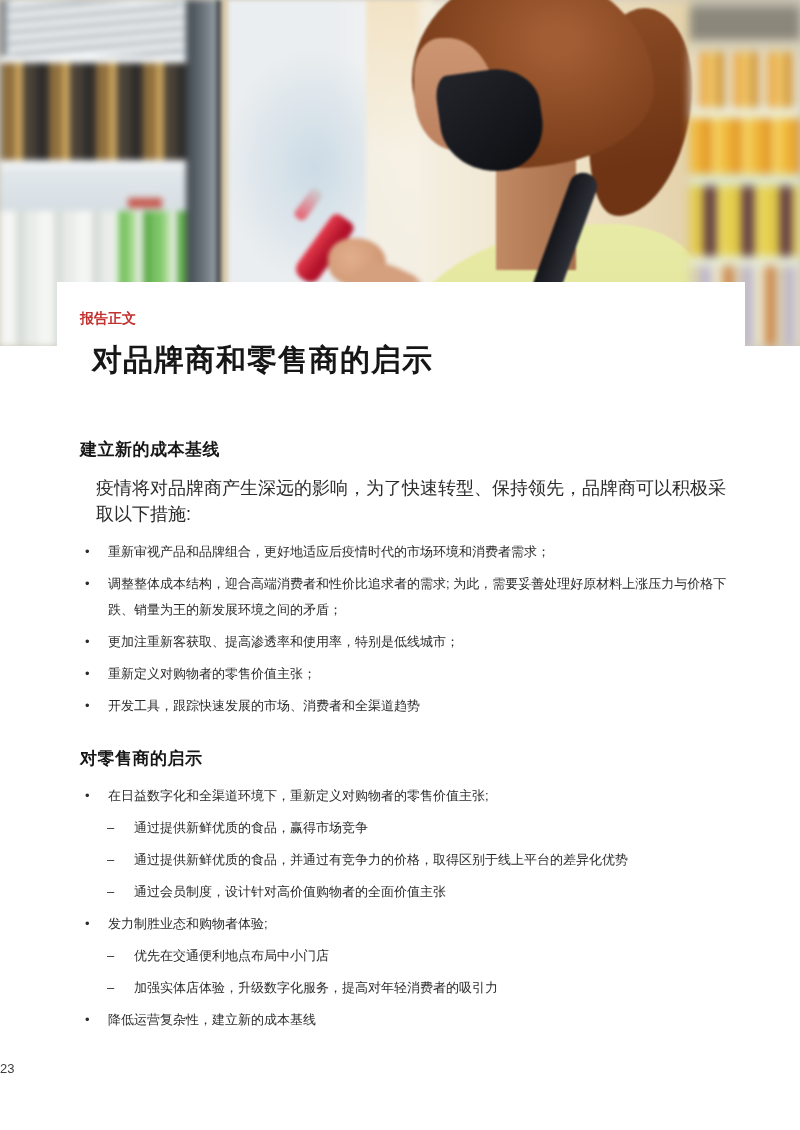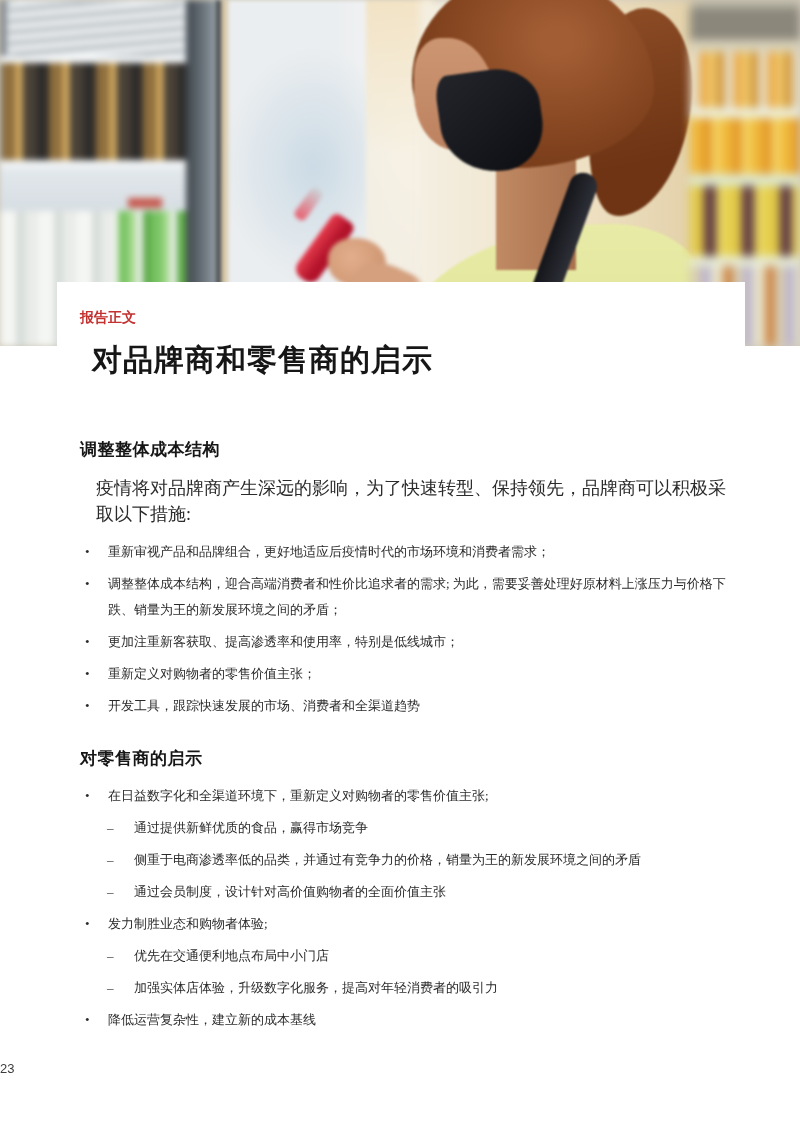--- a/index.html
+++ b/index.html
@@ -73,21 +73,21 @@
     background:repeating-linear-gradient(90deg,#f0b93c 0 12px,#e2982a 12px 22px,#f6d86a 22px 30px);}
   .r-shelf2{top:174px;left:0;width:100%;height:12px;background:#dde7cf;}
   .r-row3{top:186px;left:0;width:100%;height:70px;
     background:repeating-linear-gradient(90deg,#e3cb48 0 14px,#593344 14px 26px,#ead75e 26px 38px);}
   .r-shelf3{top:256px;left:0;width:100%;height:10px;background:#e7ecd8;}
   .r-row4{top:266px;left:0;width:100%;height:80px;
     background:repeating-linear-gradient(90deg,#d8cdb2 0 12px,#b4aed2 12px 20px,#e8e2c8 20px 34px,#c8742e 34px 42px);}
   
   .content{
     position:relative;z-index:2;margin:-64px 55px 0 57px;background:#fff;
-    padding:26px 12px 0 23px;box-sizing:border-box;font-family:Liberation Serif, serif;
+    padding:26px 12px 0 23px;box-sizing:border-box;
   }
   .eyebrow{font-size:14px;line-height:20px;font-weight:600;color:#c23230;margin:0 0 9px 0;}
   .title{font-size:30px;line-height:40px;font-weight:800;color:#161616;margin:12px;letter-spacing:1px;}
   .sec{margin-top:58px;}
   .sec + .sec{margin-top:28px;}
   .sec h2{font-size:17px;line-height:24px;font-weight:800;color:#161616;margin:0;letter-spacing:.5px;}
   .intro{font-size:18px;line-height:26px;margin:13px 0 0 16px;}
   .list{margin-top:12px;}
   .bullet{display:flex;align-items:flex-start;font-size:13px;line-height:26px;margin-bottom:6px;}
   .bullet .mk{flex:0 0 28px;padding-left:5px;box-sizing:border-box;}
@@ -142,21 +142,21 @@
       <div class="r-shelf3"></div>
       <div class="r-row4"></div>
     </div>
   </div>
 
   <main class="content">
     <div class="eyebrow">报告正文</div>
     <h1 class="title">对品牌商和零售商的启示</h1>
 
     <section class="sec">
-      <h2>调整整体成本结构</h2>
+      <h2>建立新的成本基线</h2>
       <p class="intro">疫情将对品牌商产生深远的影响，为了快速转型、保持领先，品牌商可以积极采取以下措施:</p>
       <div class="list">
         <div class="bullet">
           <span class="mk">•</span>
           <span class="tx">重新审视产品和品牌组合，更好地适应后疫情时代的市场环境和消费者需求；</span>
         </div>
         <div class="bullet">
           <span class="mk">•</span>
           <span class="tx">调整整体成本结构，迎合高端消费者和性价比追求者的需求; 为此，需要妥善处理好原材料上涨压力与价格下跌、销量为王的新发展环境之间的矛盾；</span>
         </div>
@@ -181,21 +181,21 @@
         <div class="bullet">
           <span class="mk">•</span>
           <span class="tx">在日益数字化和全渠道环境下，重新定义对购物者的零售价值主张;</span>
         </div>
         <div class="bullet sub">
           <span class="mk">–</span>
           <span class="tx">通过提供新鲜优质的食品，赢得市场竞争</span>
         </div>
         <div class="bullet sub">
           <span class="mk">–</span>
-          <span class="tx">侧重于电商渗透率低的品类，并通过有竞争力的价格，销量为王的新发展环境之间的矛盾</span>
+          <span class="tx">通过提供新鲜优质的食品，并通过有竞争力的价格，取得区别于线上平台的差异化优势</span>
         </div>
         <div class="bullet sub">
           <span class="mk">–</span>
           <span class="tx">通过会员制度，设计针对高价值购物者的全面价值主张</span>
         </div>
         <div class="bullet">
           <span class="mk">•</span>
           <span class="tx">发力制胜业态和购物者体验;</span>
         </div>
         <div class="bullet sub">

